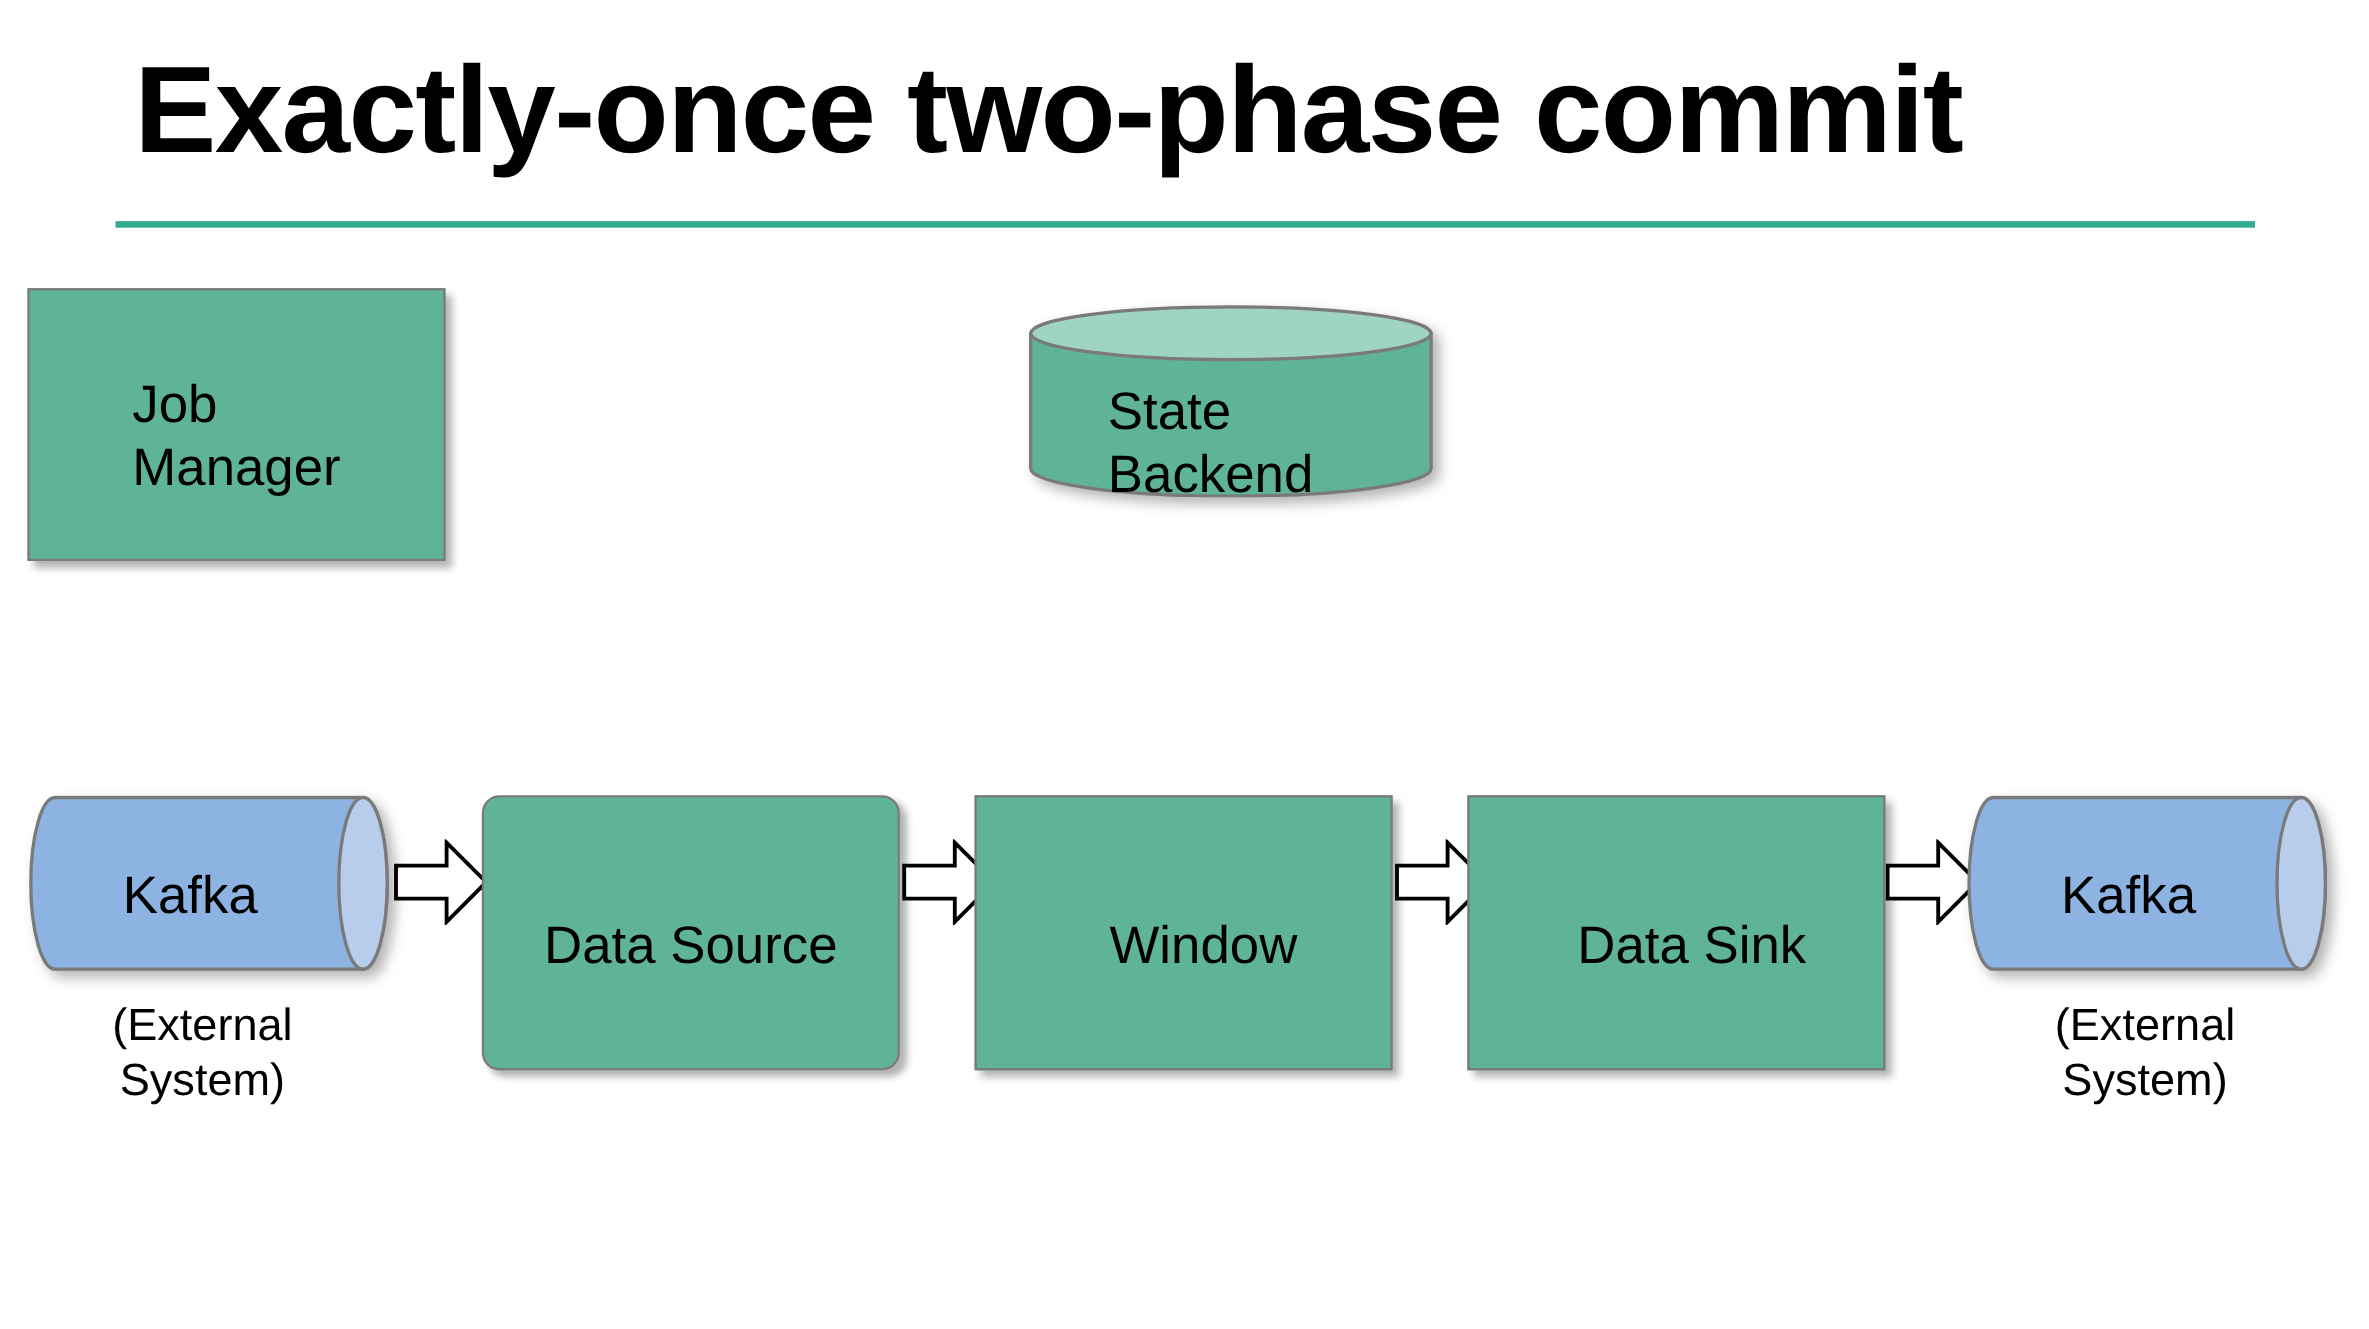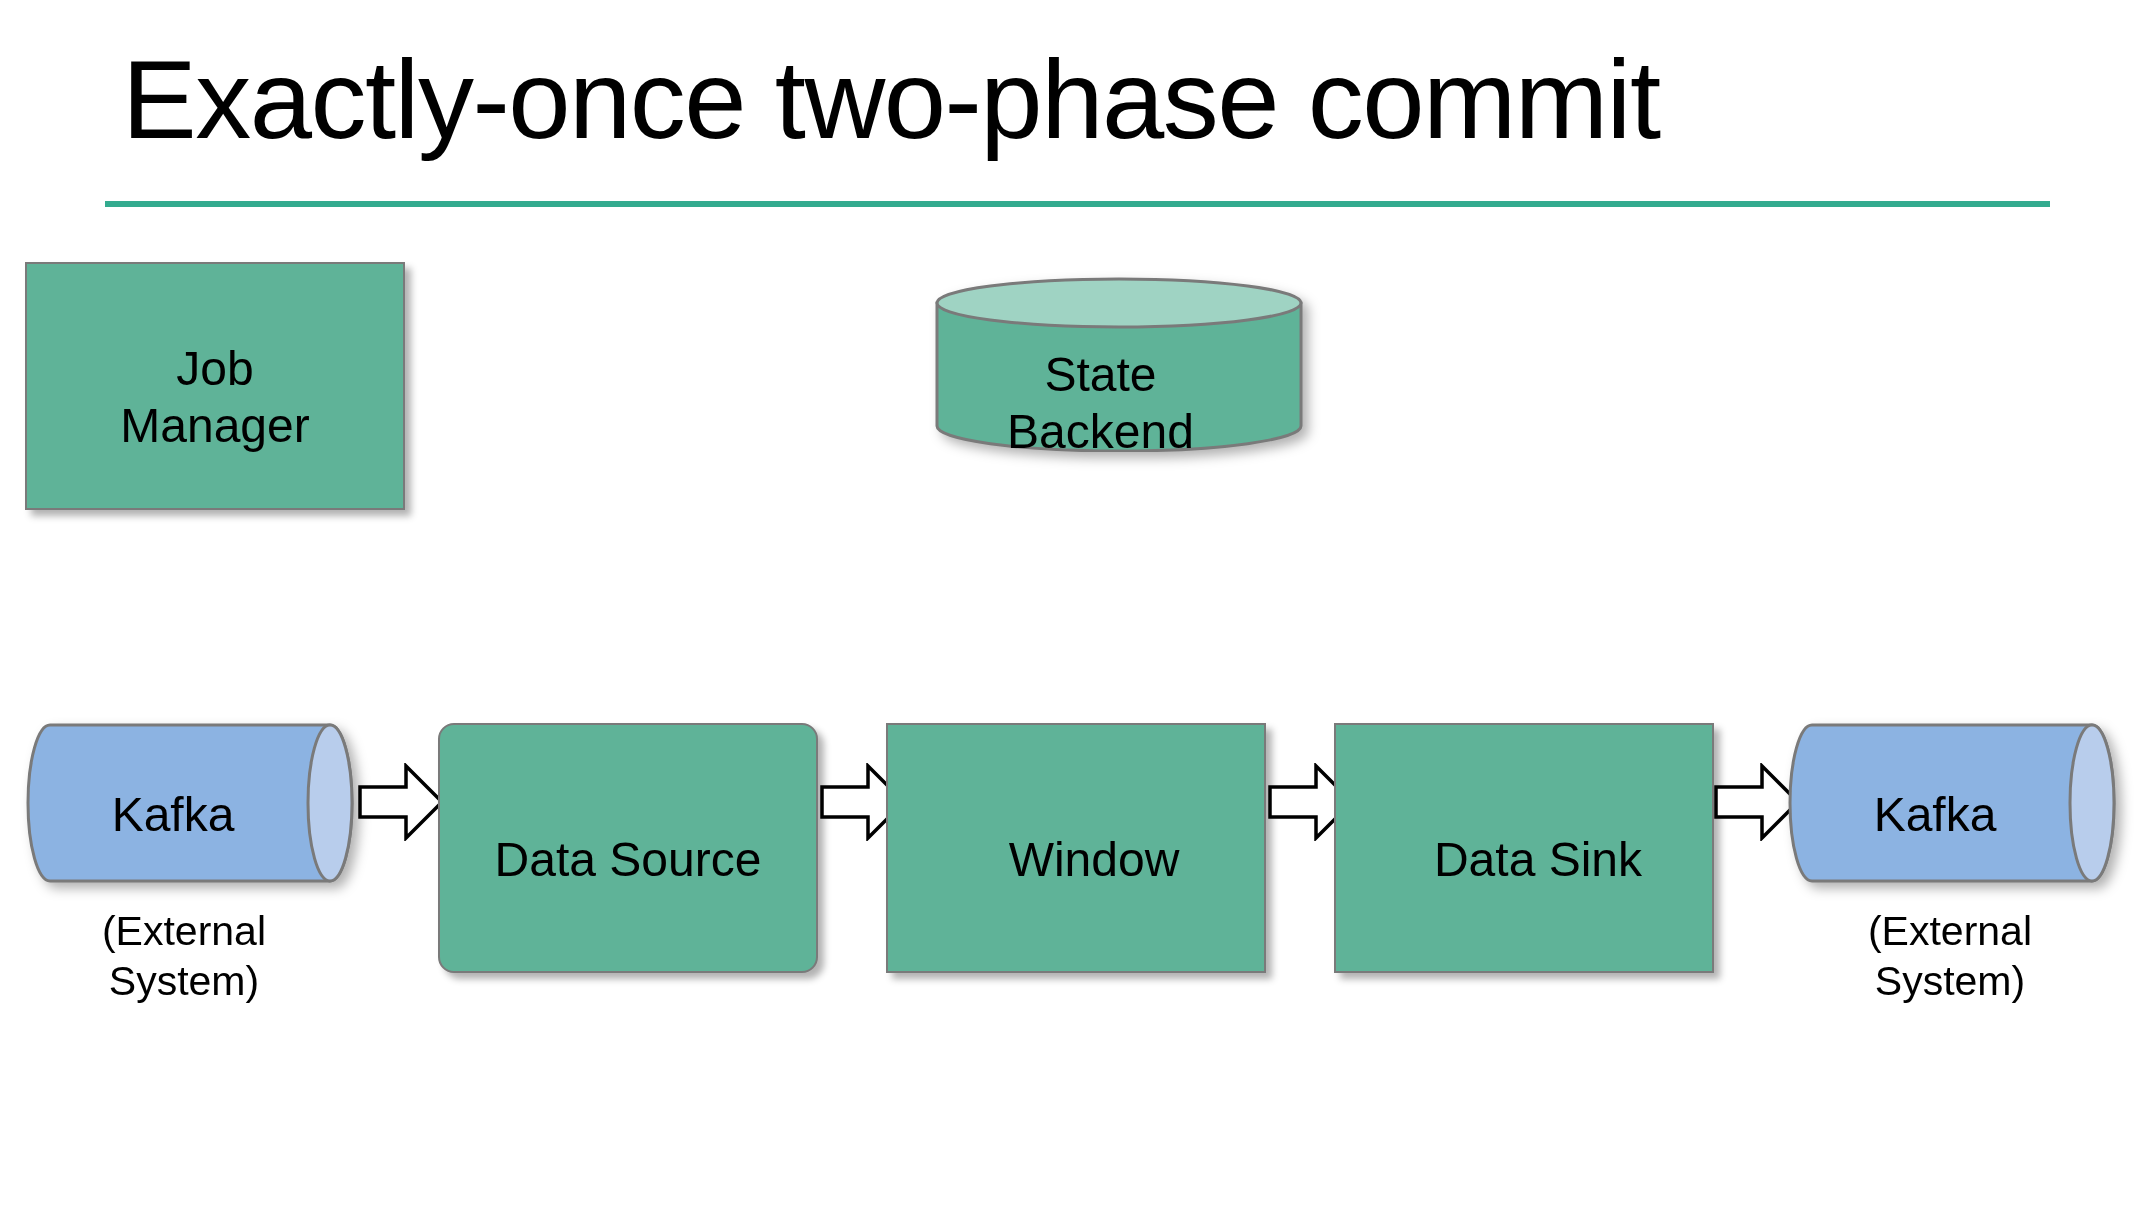--- a/index.html
+++ b/index.html
@@ -17,21 +17,21 @@
     background: #ffffff;
     overflow: hidden;
   }
 
   
   .slide-title {
     position: absolute;
     left: 122px;
     top: 44px;
     font-family: "Liberation Sans", sans-serif;
-    font-weight: normal;
+    font-weight: bold;
     font-size: 112px;
     line-height: 1.0;
     letter-spacing: -1.5px;
     color: #000000;
     white-space: nowrap;
   }
   .title-rule {
     position: absolute;
     left: 105px;
     top: 201px;
@@ -39,21 +39,21 @@
     height: 6px;
     background: #33ab8f;
   }
 
   
   .node-label {
     font-family: "Liberation Sans", sans-serif;
     font-size: 48px;
     line-height: 1.18;
     color: #000000;
-    text-align: center;
+    text-align: left;
     white-space: pre-line;
     margin-top: 24px;
   }
 
   
   .proc-box {
     position: absolute;
     background: #5fb398;
     border: 2px solid #7a7a7a;
     box-shadow: 6px 6px 7px rgba(0,0,0,0.30);

